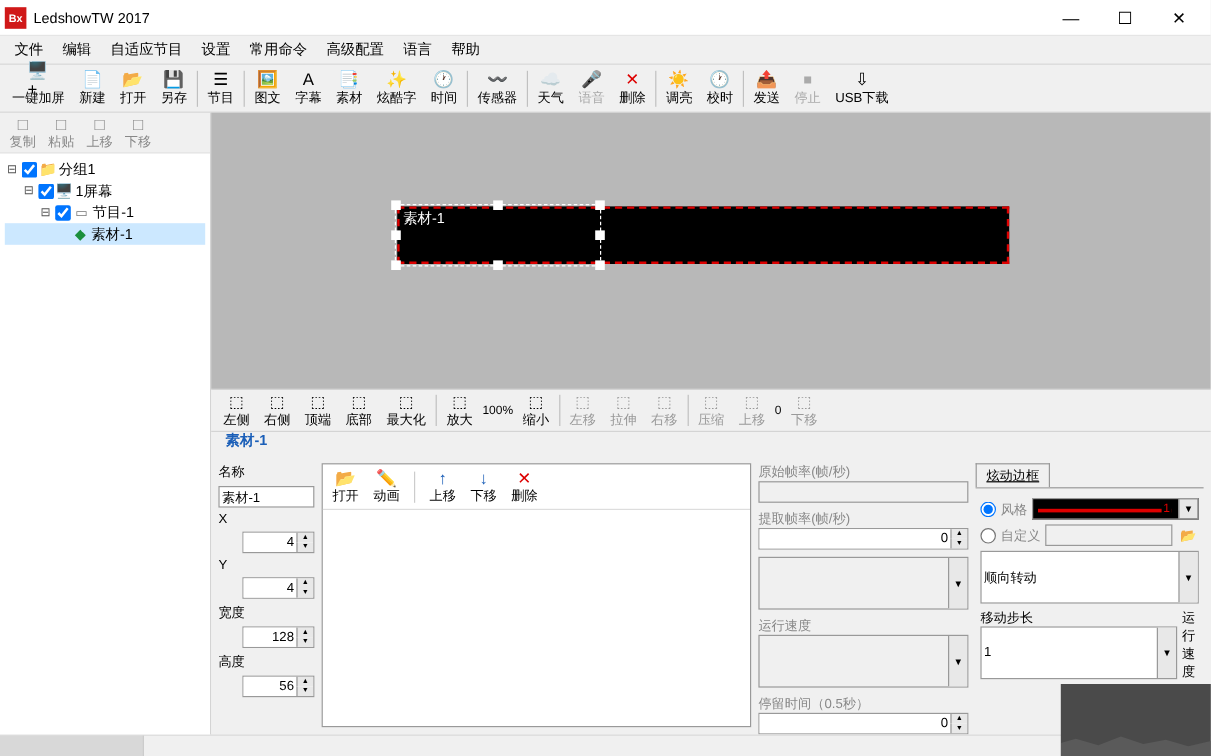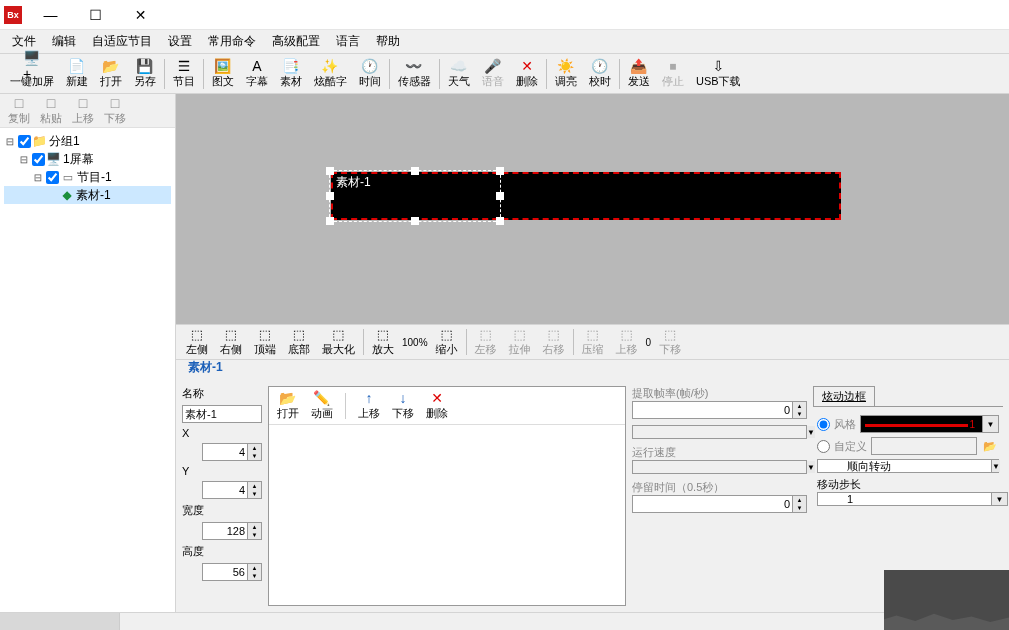--- a/index.html
+++ b/index.html
@@ -81,21 +81,21 @@
 .fl-toolbar { height: 38px; display: flex; align-items: center; gap: 4px; padding: 0 4px; border-bottom: 1px solid #ddd; }
 .fl-btn { display: flex; flex-direction: column; align-items: center; font-size: 11px; padding: 0 4px; }
 .fl-icon { font-size: 14px; }
 .fl-list { flex: 1; }
 
 
 .prop-field { margin-bottom: 2px; }
 .prop-field .lbl { font-size: 11px; color: #888; }
 .combo { display: flex; border: 1px solid #999; background: #fff; }
 .combo.dis { background: #f0f0f0; }
-.combo input { flex: 1; border: none; font-size: 11px; padding: 0 2px; background: transparent; margin-left: 27px; }
+.combo input { flex: 1; border: none; font-size: 11px; padding: 15px 2px; background: transparent; }
 .combo .dd { width: 16px; font-size: 8px; display: flex; align-items: center; justify-content: center; background: #e8e8e8; border-left: 1px solid #999; }
 
 
 .c4-tabs { display: flex; border-bottom: 1px solid #999; text-decoration: underline; }
 .c4-tab { padding: 2px 8px; font-size: 11px; border: 1px solid #999; border-bottom: none; background: #f0f0f0; }
 .c4-body { padding: 4px; display: flex; flex-direction: column; gap: 4px; }
 .radio-row { display: flex; align-items: center; gap: 4px; font-size: 11px; color: #888;}
 .style-sample { flex: 1; height: 18px; border: 1px solid #999; background: #000; display: flex; align-items: center; justify-content: center; color: #d00; font-size: 10px; position:relative;}
 .style-sample .line { position:absolute; left:4px; right:22px; top:50%; border-top:3px solid #d00; }
 .style-sample .num { position:absolute; right:22px; color:#d00; font-size:10px; background:#000; padding:0 1px; }
@@ -110,20 +110,21 @@
 
 .preview { position: absolute; right: 0; bottom: 0; width: 125px; height: 60px; background: #4a4a4a; }
 .preview-wave { position:absolute; bottom:0; left:0; right:0; height:18px; background:#5a5a5a; clip-path: polygon(0 40%, 10% 20%, 25% 50%, 40% 10%, 55% 45%, 70% 25%, 85% 55%, 100% 30%, 100% 100%, 0 100%); }
 
 </style>
 </head>
 <body>
 
 <div class="titlebar">
   <div class="app-icon">Bx</div>
+  <div class="title-text">LedshowTW 2017</div>
   <div class="win-btns">
     <div class="win-btn">—</div>
     <div class="win-btn">☐</div>
     <div class="win-btn close">✕</div>
   </div>
 </div>
 
 <div class="menubar" id="menubar">
     <div class="menu-item">文件</div>
     <div class="menu-item">编辑</div>
@@ -415,20 +416,21 @@
             </div>
             <div class="fl-btn">
               <div class="fl-icon" style="color: rgb(221, 0, 0);">✕</div>
               <div>删除</div>
             </div>
           </div>
         <div class="fl-list"></div>
       </div>
 
       <div class="prop-col c3">
+        <div class="prop-field"><div class="lbl">原始帧率(帧/秒)</div><input class="prop-input dis" disabled="" style=""></div>
         <div class="prop-field">
             <div class="lbl">提取帧率(帧/秒)</div>
           <div class="spinner" style="width:100%">
               <input style="width: 100%; text-align: right;" value="0">
               <div class="sp-btns">
                 <div class="sp-btn">▲</div>
                 <div class="sp-btn">▼</div>
               </div>
             </div>
         </div>

